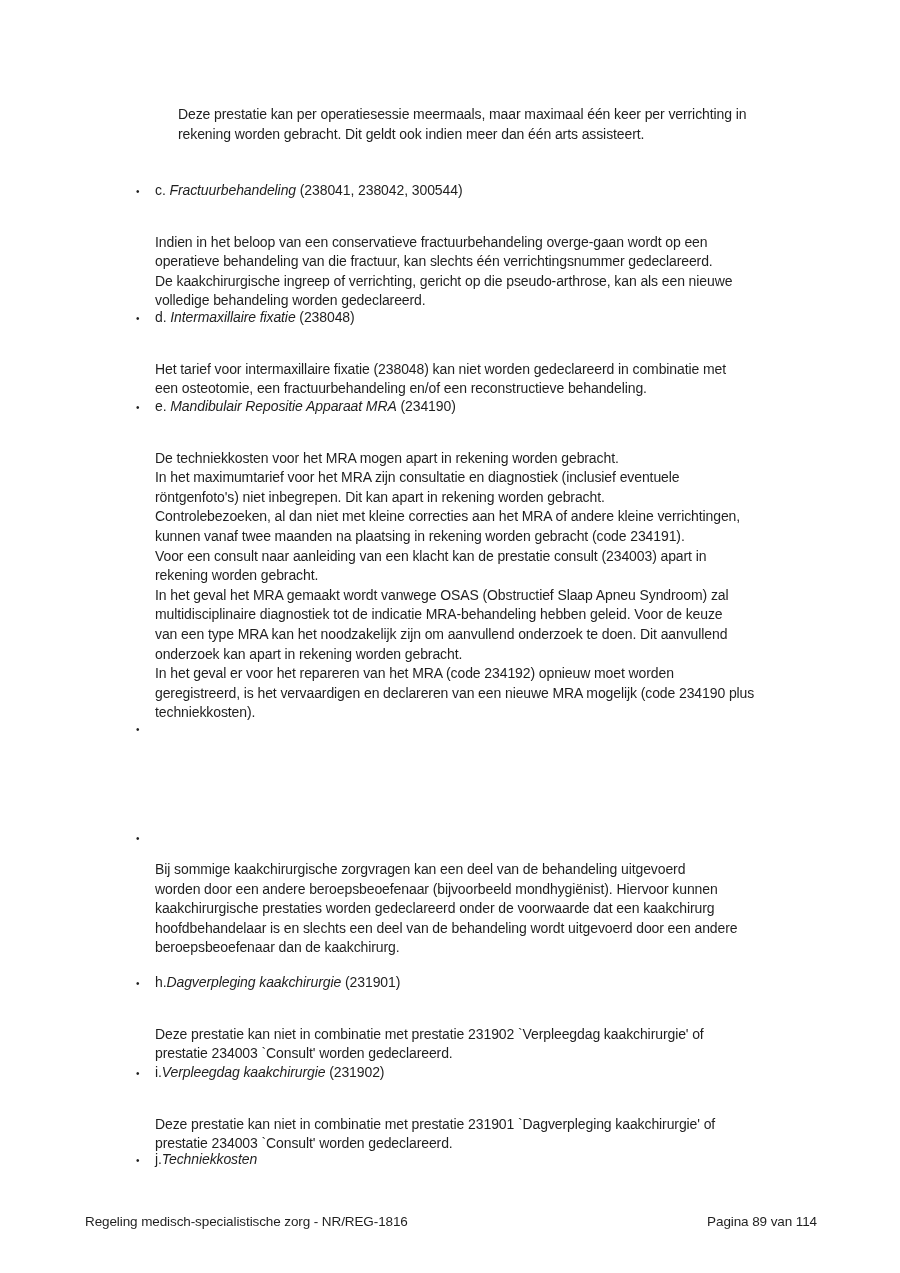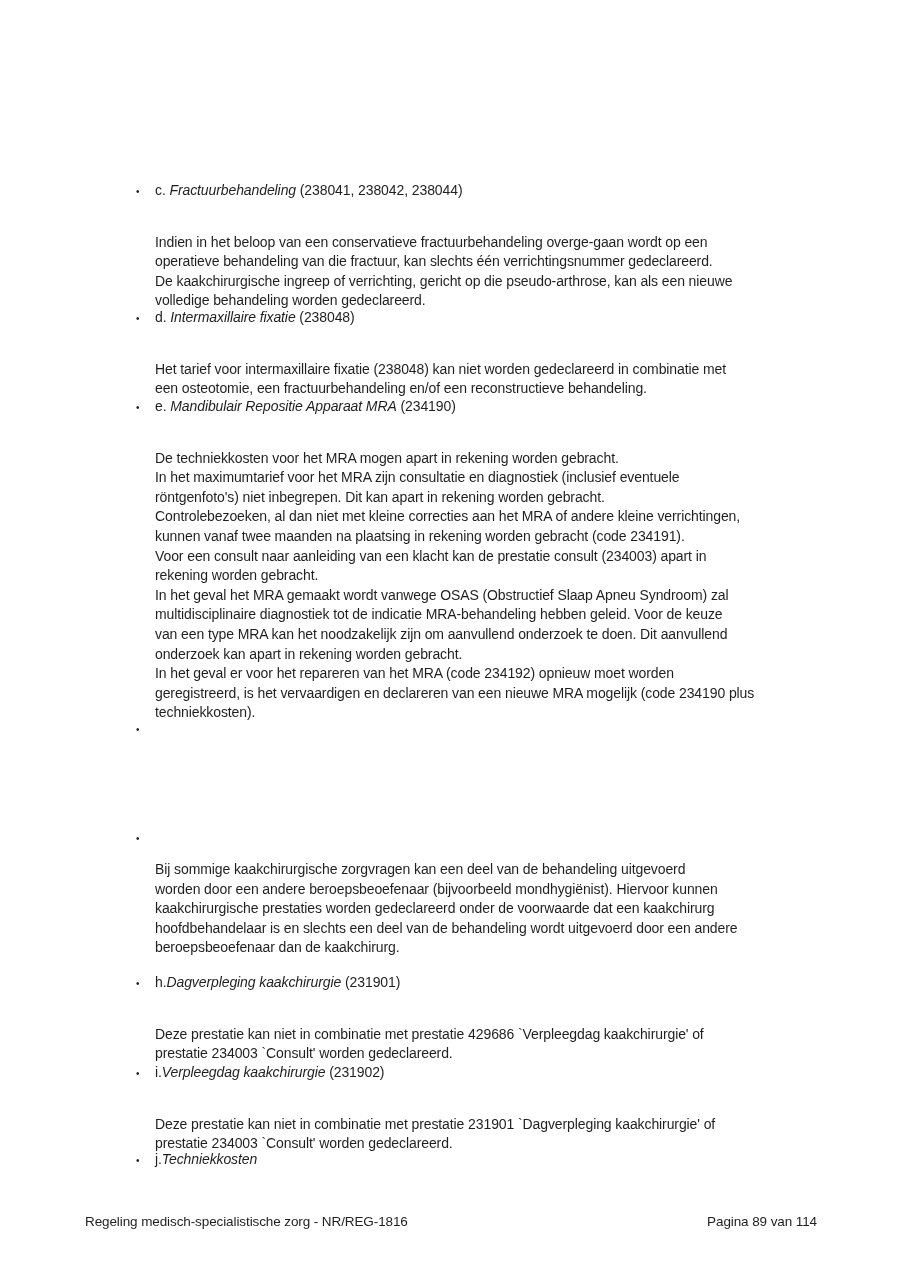--- a/index.html
+++ b/index.html
@@ -63,24 +63,26 @@
     position: absolute;
     right: 83px;
     white-space: nowrap;
   }
 </style>
 </head>
 <body>
 
 <div class="page">
 
+  <div class="intro" style="top:105px">Deze prestatie kan per operatiesessie meermaals, maar maximaal één keer per verrichting in
+rekening worden gebracht. Dit geldt ook indien meer dan één arts assisteert.</div>
 
   <div class="sec" style="top:181px">
     <span class="bullet-marker">•</span>
-    <div class="heading"><span>c. </span><span class="title">Fractuurbehandeling</span><span> (238041, 238042, 238044)</span></div>
+    <div class="heading"><span>c. </span><span class="title">Fractuurbehandeling</span><span> (238041, 238042, 300544)</span></div>
     <div class="body-text">Indien in het beloop van een conservatieve fractuurbehandeling overge-gaan wordt op een
 operatieve behandeling van die fractuur, kan slechts één verrichtingsnummer gedeclareerd.
 De kaakchirurgische ingreep of verrichting, gericht op die pseudo-arthrose, kan als een nieuwe
 volledige behandeling worden gedeclareerd.</div>
   </div>
 
   <div class="sec" style="top:308px">
     <span class="bullet-marker">•</span>
     <div class="heading"><span>d. </span><span class="title">Intermaxillaire fixatie</span><span> (238048)</span></div>
     <div class="body-text">Het tarief voor intermaxillaire fixatie (238048) kan niet worden gedeclareerd in combinatie met
@@ -115,21 +117,21 @@
     <div class="body-text">Bij sommige kaakchirurgische zorgvragen kan een deel van de behandeling uitgevoerd
 worden door een andere beroepsbeoefenaar (bijvoorbeeld mondhygiënist). Hiervoor kunnen
 kaakchirurgische prestaties worden gedeclareerd onder de voorwaarde dat een kaakchirurg
 hoofdbehandelaar is en slechts een deel van de behandeling wordt uitgevoerd door een andere
 beroepsbeoefenaar dan de kaakchirurg.</div>
   </div>
 
   <div class="sec" style="top:973px">
     <span class="bullet-marker">•</span>
     <div class="heading"><span>h.</span><span class="title">Dagverpleging kaakchirurgie</span><span> (231901)</span></div>
-    <div class="body-text">Deze prestatie kan niet in combinatie met prestatie 429686 `Verpleegdag kaakchirurgie' of
+    <div class="body-text">Deze prestatie kan niet in combinatie met prestatie 231902 `Verpleegdag kaakchirurgie' of
 prestatie 234003 `Consult' worden gedeclareerd.</div>
   </div>
 
   <div class="sec" style="top:1063px">
     <span class="bullet-marker">•</span>
     <div class="heading"><span>i.</span><span class="title">Verpleegdag kaakchirurgie</span><span> (231902)</span></div>
     <div class="body-text">Deze prestatie kan niet in combinatie met prestatie 231901 `Dagverpleging kaakchirurgie' of
 prestatie 234003 `Consult' worden gedeclareerd.</div>
   </div>
 

